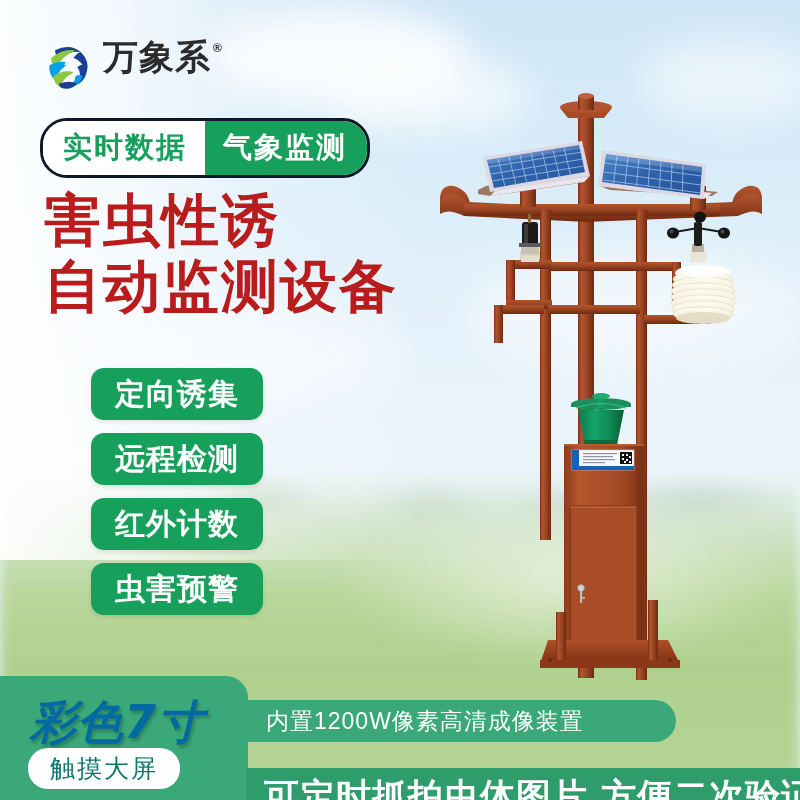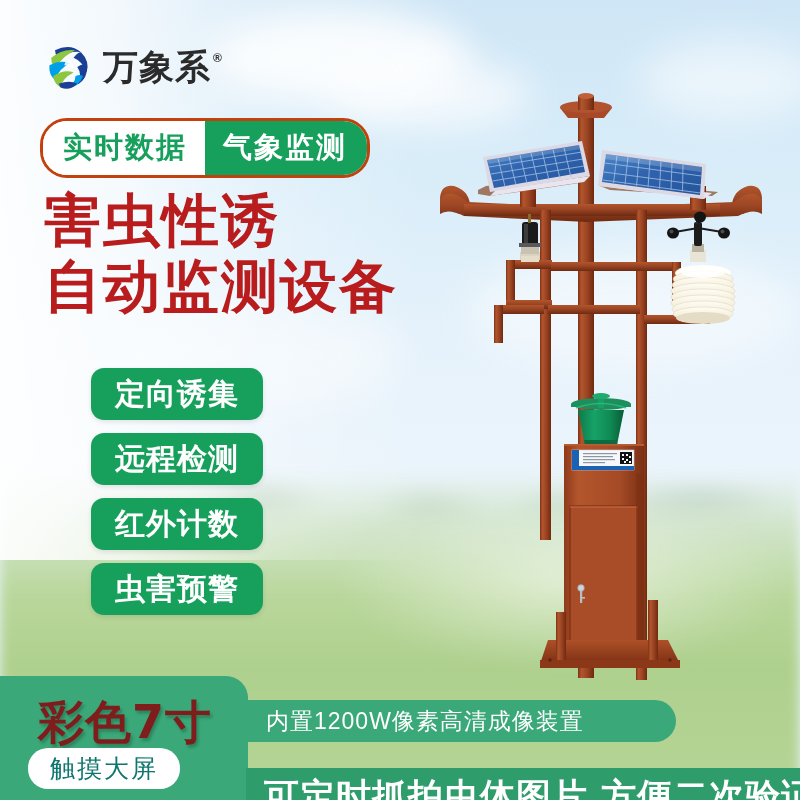--- a/index.html
+++ b/index.html
@@ -43,34 +43,34 @@
       radial-gradient(70px 24px at 560px 56px,rgba(150,175,155,.4),rgba(150,175,155,0) 70%);
     filter:blur(9px);
   }
   .bg-ground-light{
     position:absolute;left:330px;top:520px;width:470px;height:150px;
     background:radial-gradient(ellipse at 50% 40%,rgba(255,255,255,.55),rgba(255,255,255,0) 70%);
     filter:blur(10px);
   }
 
   
-  .logo{position:absolute;left:42px;top:40px;display:flex;align-items:center;gap:9px;}
+  .logo{position:absolute;left:42px;top:40px;display:flex;align-items:flex-start;gap:9px;}
   .logo-mark{width:52px;height:54px;}
   .logo-text{position:relative;display:flex;align-items:flex-start;}
   .logo-word{
     font-size:35px;font-weight:bold;color:#2b2b2b;letter-spacing:1px;
     font-family:"DejaVu Sans","Liberation Sans",sans-serif;line-height:1;
   }
   .logo-reg{font-size:12px;color:#2b2b2b;margin-left:2px;margin-top:1px;font-weight:bold;}
 
   
   .badge-bar{
     position:absolute;left:40px;top:118px;height:54px;
     display:flex;align-items:stretch;
-    border:3px solid #c2410c;border-radius:27px;overflow:hidden;background:#fff;
+    border:3px solid #0f172a;border-radius:27px;overflow:hidden;background:#fff;
   }
   .badge-left{
     display:flex;align-items:center;justify-content:center;
     padding:0 18px 0 20px;color:#16a05c;font-size:29px;font-weight:bold;
     letter-spacing:2px;background:#fff;
   }
   .badge-right{
     display:flex;align-items:center;justify-content:center;
     padding:0 20px 0 18px;color:#ffffff;font-size:29px;font-weight:bold;
     letter-spacing:2px;background:#16a05c;
@@ -93,24 +93,25 @@
     box-shadow:0 2px 5px rgba(0,0,0,.10);
     margin-left:43px;
   }
 
   
   .bl-panel{
     position:absolute;left:-20px;top:676px;width:268px;height:144px;
     background:#3aa878;border-radius:0 22px 0 0;
   }
   .bl-title{
-    position:absolute;left:38px;top:692px;
-    font-size:46px;font-weight:bold;color:#7f1d1d;letter-spacing:1px;
+    position:absolute;left:30px;top:692px;
+    font-size:46px;font-weight:bold;color:#0369a1;letter-spacing:1px;
     text-shadow:2px 3px 3px rgba(0,0,0,.22);
     font-family:"DejaVu Sans","Liberation Sans",sans-serif;
+    font-style:italic;
   }
   .bl-sub{
     position:absolute;left:28px;top:748px;
     background:#ffffff;border-radius:20px;padding:4px 22px;
     color:#0f766e;font-size:25px;letter-spacing:2px;
   }
 
   
   .br-bar1{
     position:absolute;left:246px;top:700px;width:430px;height:42px;

